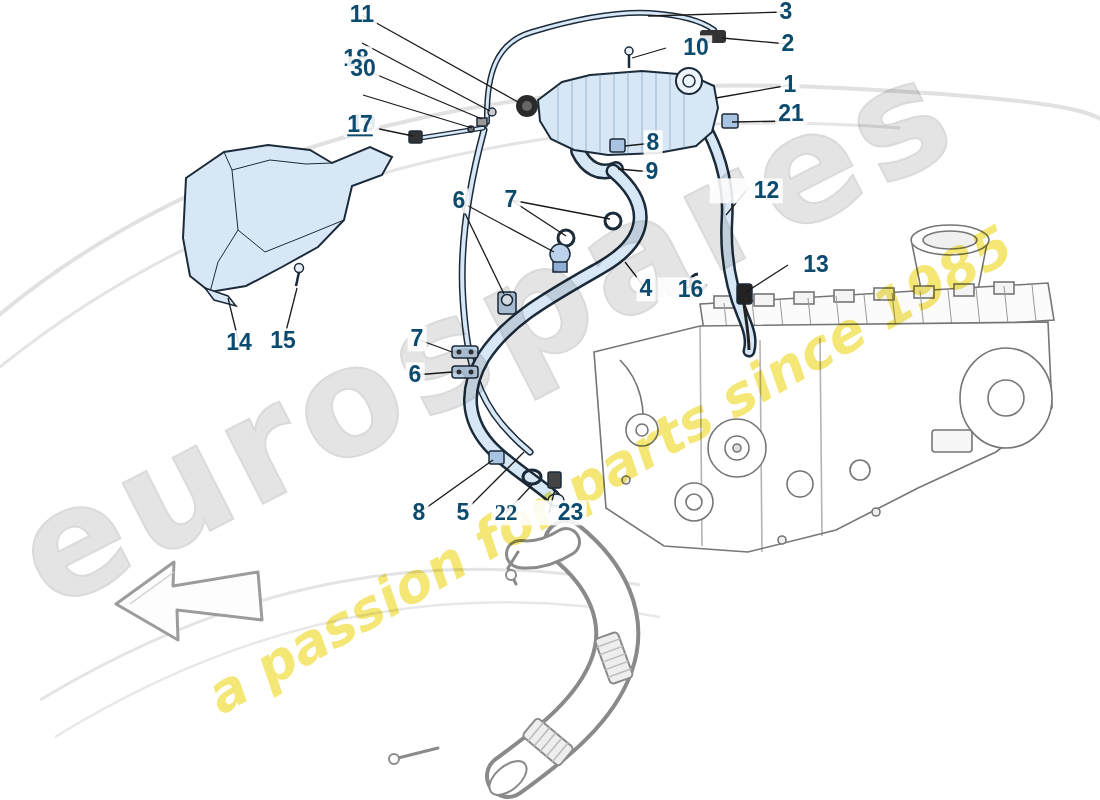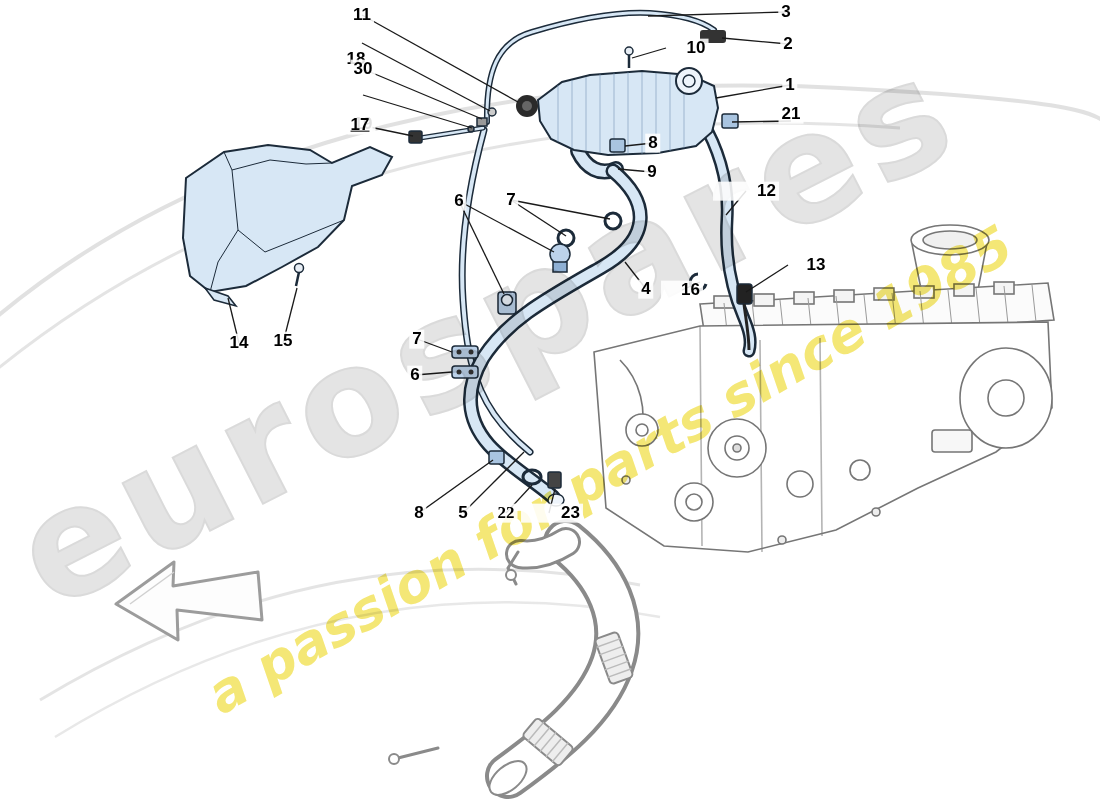--- a/index.html
+++ b/index.html
@@ -27,21 +27,21 @@
     font-family:"DejaVu Sans", sans-serif;
     font-size:54px; font-weight:bold; font-style:italic;
     color:#eeda2e; opacity:.66;
     transform:rotate(-30deg); transform-origin:0 50%;
     white-space:nowrap; pointer-events:none;
     mix-blend-mode:multiply;
   }
   #callouts { position:absolute; inset:0; }
   .callout {
     position:absolute; transform:translate(-50%,-50%);
-    font-size:17px; font-weight:bold; color:#000000;
+    font-size:23px; font-weight:bold; color:#0c4a6e;
     background:rgba(255,255,255,.88); padding:0 3px; line-height:1.1;
     cursor:pointer;
   }
 </style>
 </head>
 <body>
 
 <div class="stage">
 
   <svg class="art" width="1100" height="800" viewBox="0 0 1100 800">

